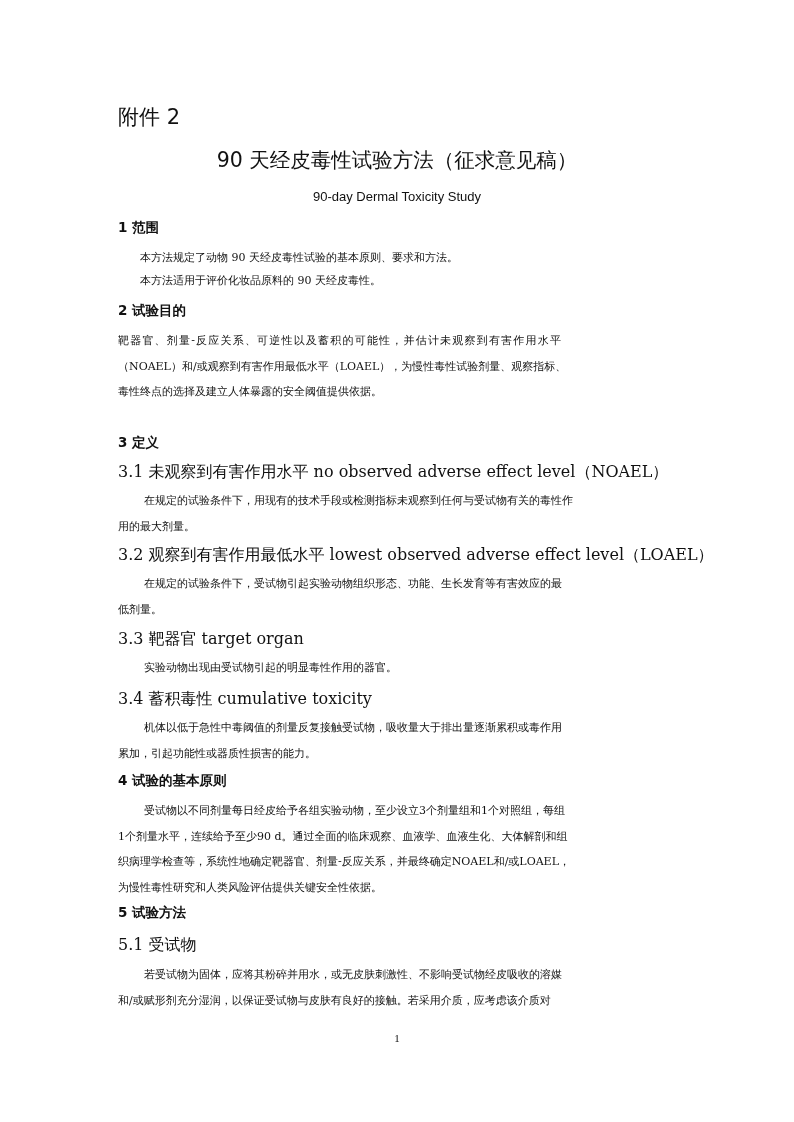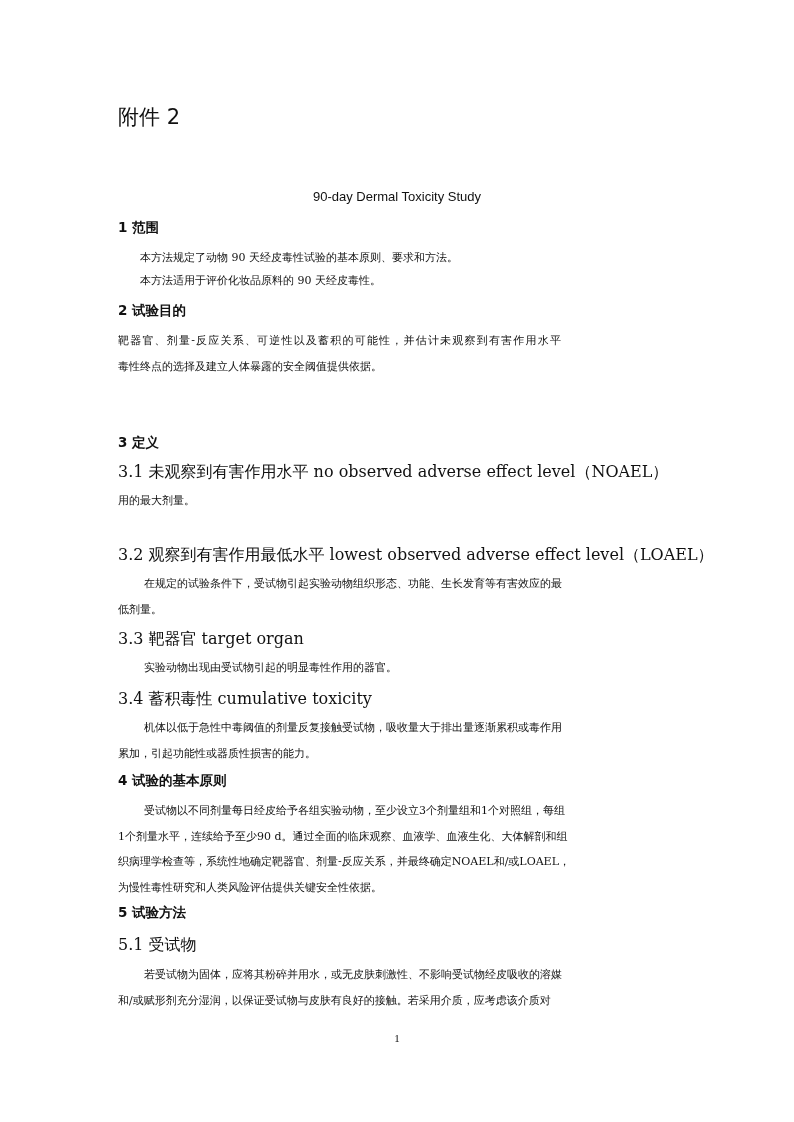--- a/index.html
+++ b/index.html
@@ -16,40 +16,43 @@
   .para span.line { display:block; white-space:nowrap; overflow:hidden; }
   .ind { text-indent:2em; }
   .footer { left:0; width:794px; text-align:center; top:1032px; font-size:11px; font-family:"Liberation Serif",serif; }
 </style>
 </head>
 <body>
 
 <div class="page">
 
   <div class="abs annex">附件 2</div>
+  <div class="abs title">90 天经皮毒性试验方法（征求意见稿）</div>
   <div class="abs subtitle">90-day Dermal Toxicity Study</div>
 
   <div class="abs h1" style="top:219px;">1  范围</div>
   <div class="para ind" style="top:245px;">
     <span class="line">本方法规定了动物 90 天经皮毒性试验的基本原则、要求和方法。</span>
   </div>
   <div class="para ind" style="top:268px;">
     <span class="line">本方法适用于评价化妆品原料的 90 天经皮毒性。</span>
   </div>
 
   <div class="abs h1" style="top:302px;">2  试验目的</div>
   <div class="para" style="top:328px;">
     <span class="line" style="letter-spacing:1.2px;">靶器官、剂量-反应关系、可逆性以及蓄积的可能性，并估计未观察到有害作用水平</span>
+    <span class="line">（NOAEL）和/或观察到有害作用最低水平（LOAEL），为慢性毒性试验剂量、观察指标、</span>
     <span class="line">毒性终点的选择及建立人体暴露的安全阈值提供依据。</span>
   </div>
 
   <div class="abs h1" style="top:434px;">3  定义</div>
 
   <div class="abs h2" style="top:462px;">3.1  未观察到有害作用水平  no observed adverse effect level（NOAEL）</div>
   <div class="para" style="top:488px;">
+    <span class="line" style="padding-left:26px;">在规定的试验条件下，用现有的技术手段或检测指标未观察到任何与受试物有关的毒性作</span>
     <span class="line">用的最大剂量。</span>
   </div>
 
   <div class="abs h2" style="top:545px;">3.2  观察到有害作用最低水平  lowest observed adverse effect level（LOAEL）</div>
   <div class="para" style="top:571px;">
     <span class="line" style="padding-left:26px;">在规定的试验条件下，受试物引起实验动物组织形态、功能、生长发育等有害效应的最</span>
     <span class="line">低剂量。</span>
   </div>
 
   <div class="abs h2" style="top:629px;">3.3  靶器官 target organ</div>

